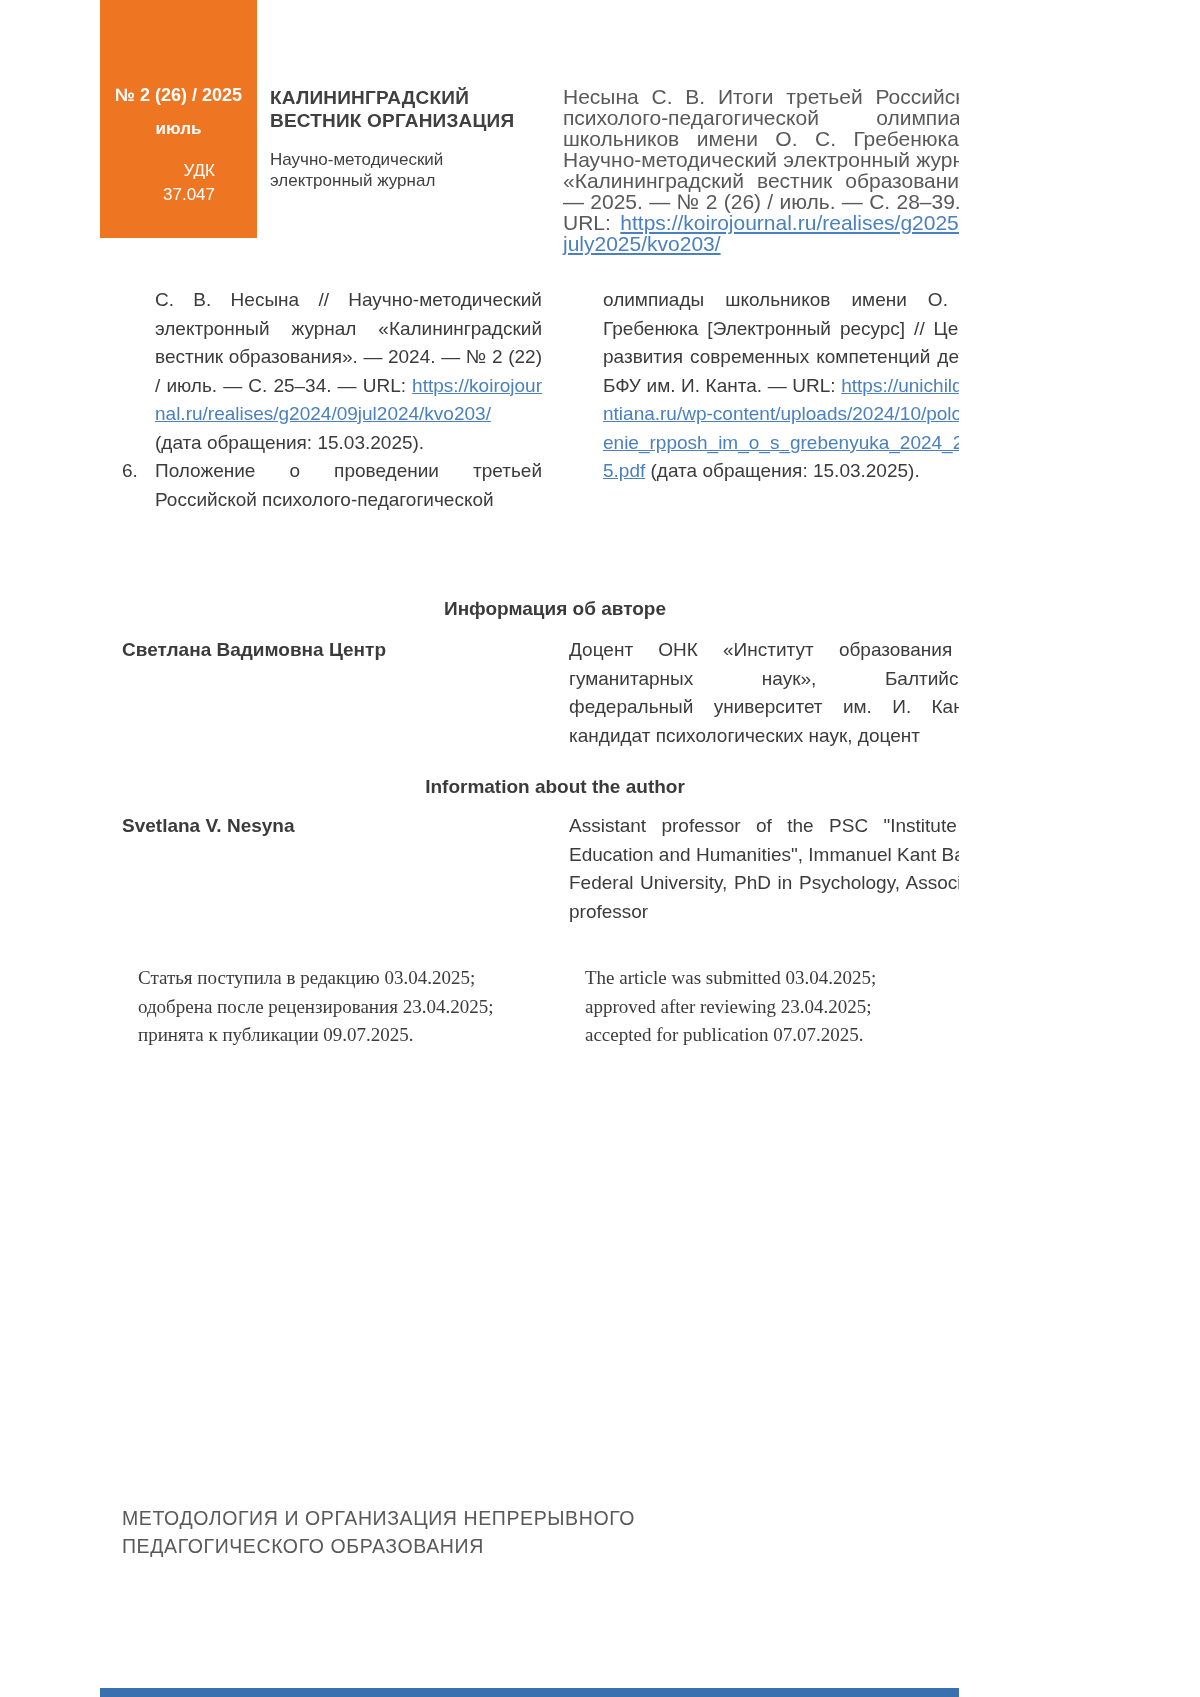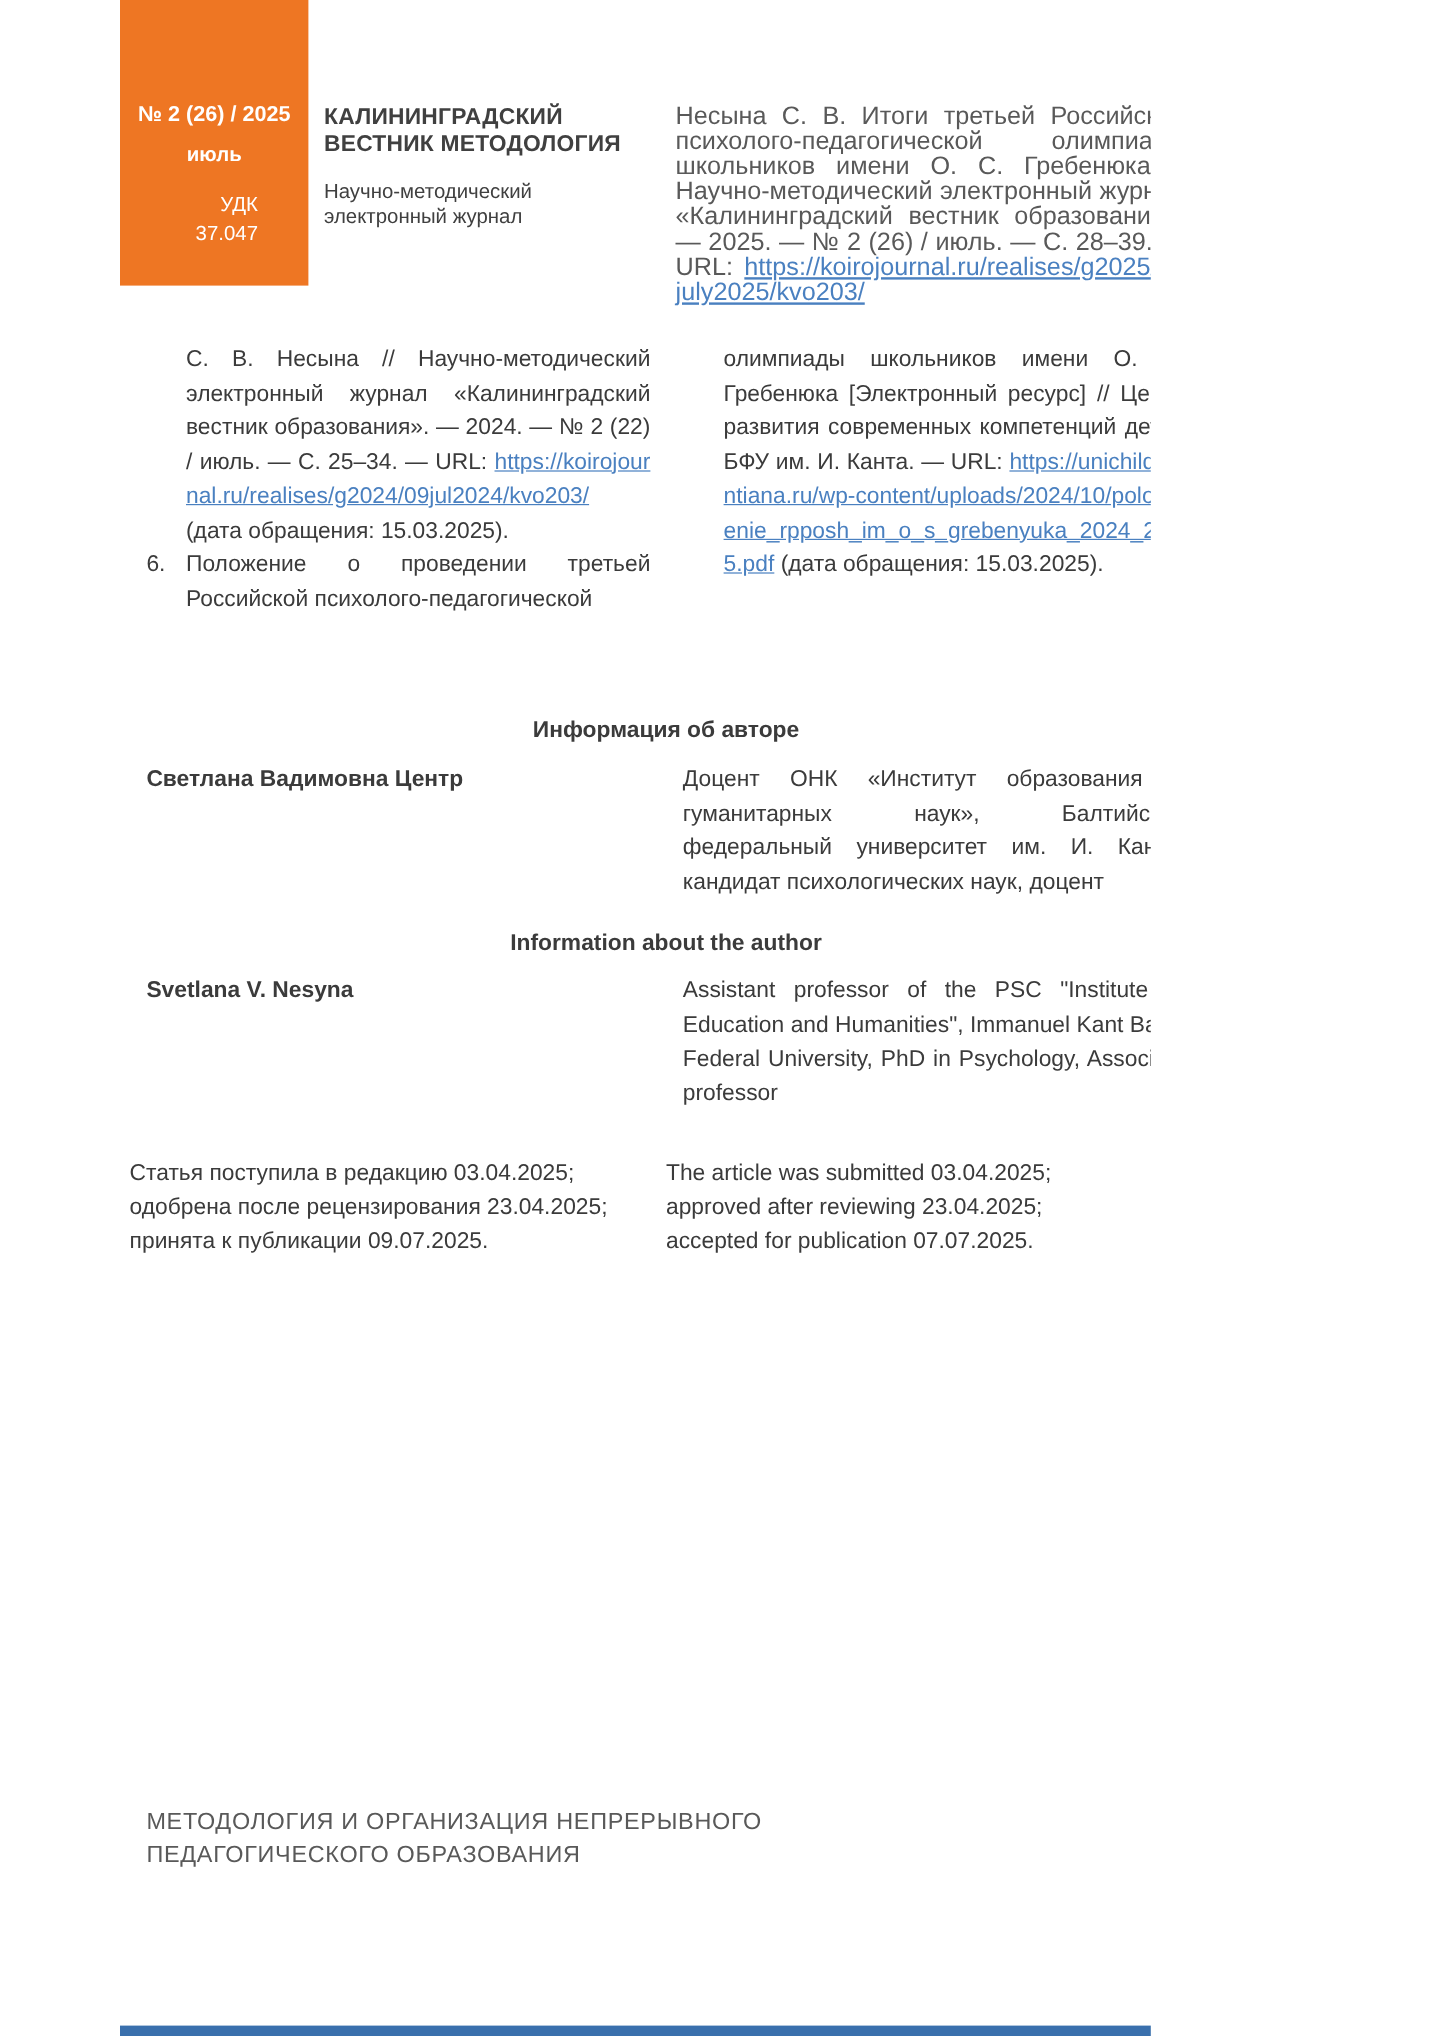--- a/index.html
+++ b/index.html
@@ -56,21 +56,21 @@
   .heading-ru { top: 598px; }
   .heading-en { top: 776px; }
 
   .author-row { position: absolute; left: 122px; width: 866px; display: flex; }
   .author-row-ru { top: 636px; }
   .author-row-en { top: 812px; }
   .author-name { width: 447px; padding-right: 30px; font-weight: bold; font-size: 19px; line-height: 28.5px; }
   .author-desc { width: 419px; font-size: 19px; line-height: 28.5px; text-align: justify; }
 
   
-  .submission-row { position: absolute; left: 108px; top: 964px; width: 866px; display: flex; }
+  .submission-row { position: absolute; left: 138px; top: 964px; width: 866px; display: flex; font-family: Liberation Serif, serif; }
   .submission-col-left  { width: 447px; padding-right: 30px; }
   .submission-col-right { width: 419px; }
   .submission-line { font-size: 19px; line-height: 28.5px; }
 
   
   .footer {
     position: absolute; left: 122px; top: 1484px; width: 868px;
     display: flex; justify-content: space-between; align-items: flex-start; margin-top: 20px;
   }
   .footer-title { font-size: 19.5px; line-height: 28px; color: #595959; letter-spacing: 0.6px; }
@@ -90,21 +90,21 @@
     <div class="issue-number">№ 2 (26) / 2025</div>
     <div class="issue-month">июль</div>
     <div class="udk">
       <div>УДК</div>
       <div>37.047</div>
     </div>
   </div>
 
   <div class="journal-title">
     <div class="jt-main">КАЛИНИНГРАДСКИЙ</div>
-    <div class="jt-main">ВЕСТНИК МЕТОДОЛОГИЯ</div>
+    <div class="jt-main">ВЕСТНИК ОРГАНИЗАЦИЯ</div>
     <div class="jt-sub-wrap">
       <div class="jt-sub">Научно-методический</div>
       <div class="jt-sub">электронный журнал</div>
     </div>
   </div>
 
   <div class="citation">
     <span>Несына С. В. Итоги третьей Российской психолого-педагогической олимпиады школьников имени О. С. Гребенюка // Научно-методический электронный журнал «Калининградский вестник образования». — 2025. — № 2 (26) / июль. — С. 28–39. — URL: </span><a class="link">https://koirojournal.ru/realises/g2025/09july2025/kvo203/</a>
   </div>
 

